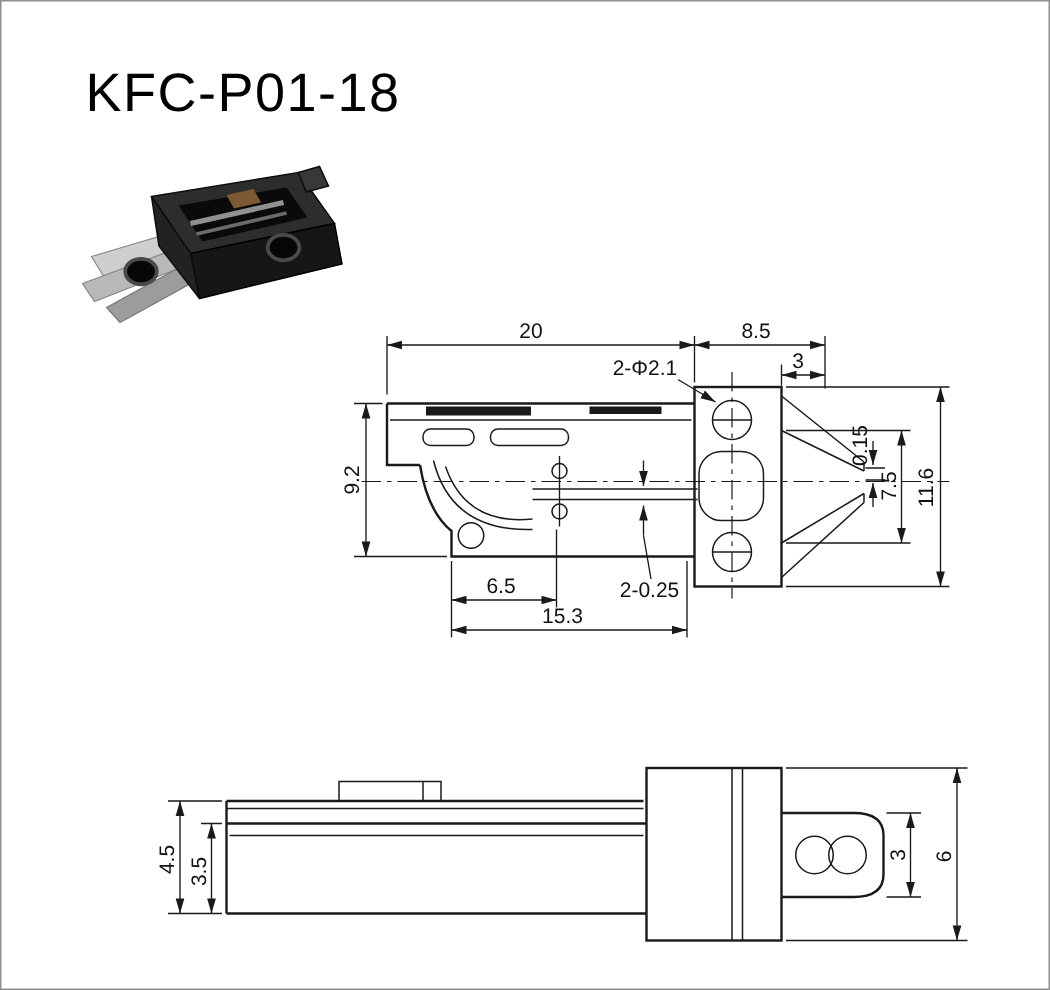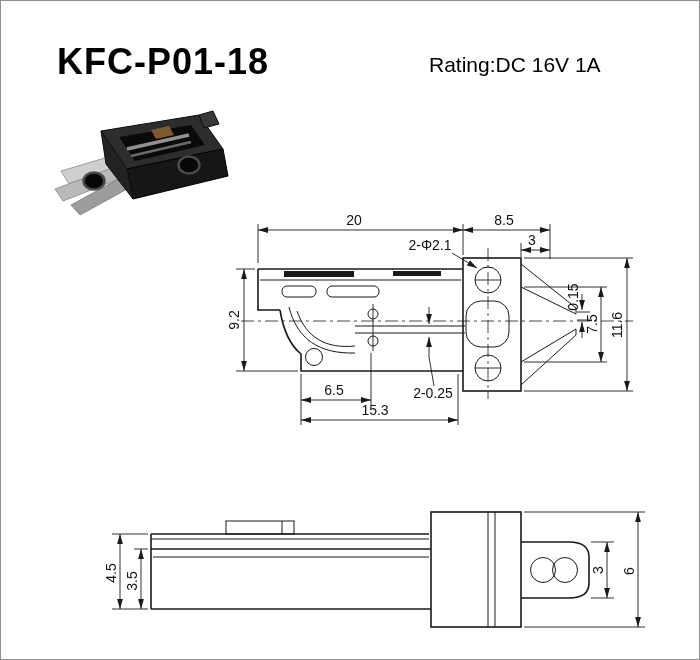--- a/index.html
+++ b/index.html
@@ -1,33 +1,32 @@
 <!DOCTYPE html>
 <html><head>
 <meta charset="utf-8">
 <style>
   html,body{margin:0;padding:0;}
   body{width:700px;height:660px;background:#ffffff;font-family:"Liberation Sans",sans-serif;}
   .page{position:relative;width:700px;height:660px;background:#ffffff;border:1px solid #8f8f8f;box-sizing:border-box;overflow:hidden;}
-  .title{position:absolute;left:56px;top:40px;font-size:36px;font-weight:bold;color:#000;letter-spacing:1px;}
+  .title{position:absolute;left:56px;top:40px;font-size:36px;font-weight:normal;color:#000;letter-spacing:1px;}
   .rating{position:absolute;left:428px;top:52px;font-size:21px;color:#000;}
   .canvas{position:absolute;left:0;top:0;}
   .ol{stroke:#1a1a1a;stroke-width:1.6;fill:none;}
   .dl{stroke:#1a1a1a;stroke-width:1;fill:none;}
   .dim{stroke:#1a1a1a;stroke-width:0.9;fill:none;}
   .cl{stroke:#1a1a1a;stroke-width:0.8;fill:none;stroke-dasharray:13 4 3 4;}
   .dkfill{fill:#1a1a1a;stroke:none;}
   text.dt{font-family:"Liberation Sans",sans-serif;font-size:14px;fill:#111;stroke:none;}
 </style>
 </head>
 <body>
 
 <div class="page">
   <div class="title">KFC-P01-18</div>
-  <div class="rating">Rating:DC 16V 1A</div>
 
   <svg class="canvas" width="700" height="660" viewBox="0 0 700 660">
     <defs>
       <marker id="mR" markerUnits="userSpaceOnUse" markerWidth="12" markerHeight="12" viewBox="0 0 12 12" refX="11" refY="6" orient="0">
         <path d="M1,3.1 L11,6 L1,8.9 Z" fill="#1a1a1a"></path>
       </marker>
       <marker id="mL" markerUnits="userSpaceOnUse" markerWidth="12" markerHeight="12" viewBox="0 0 12 12" refX="1" refY="6" orient="0">
         <path d="M11,3.1 L1,6 L11,8.9 Z" fill="#1a1a1a"></path>
       </marker>
       <marker id="mU" markerUnits="userSpaceOnUse" markerWidth="12" markerHeight="12" viewBox="0 0 12 12" refX="6" refY="1" orient="0">

